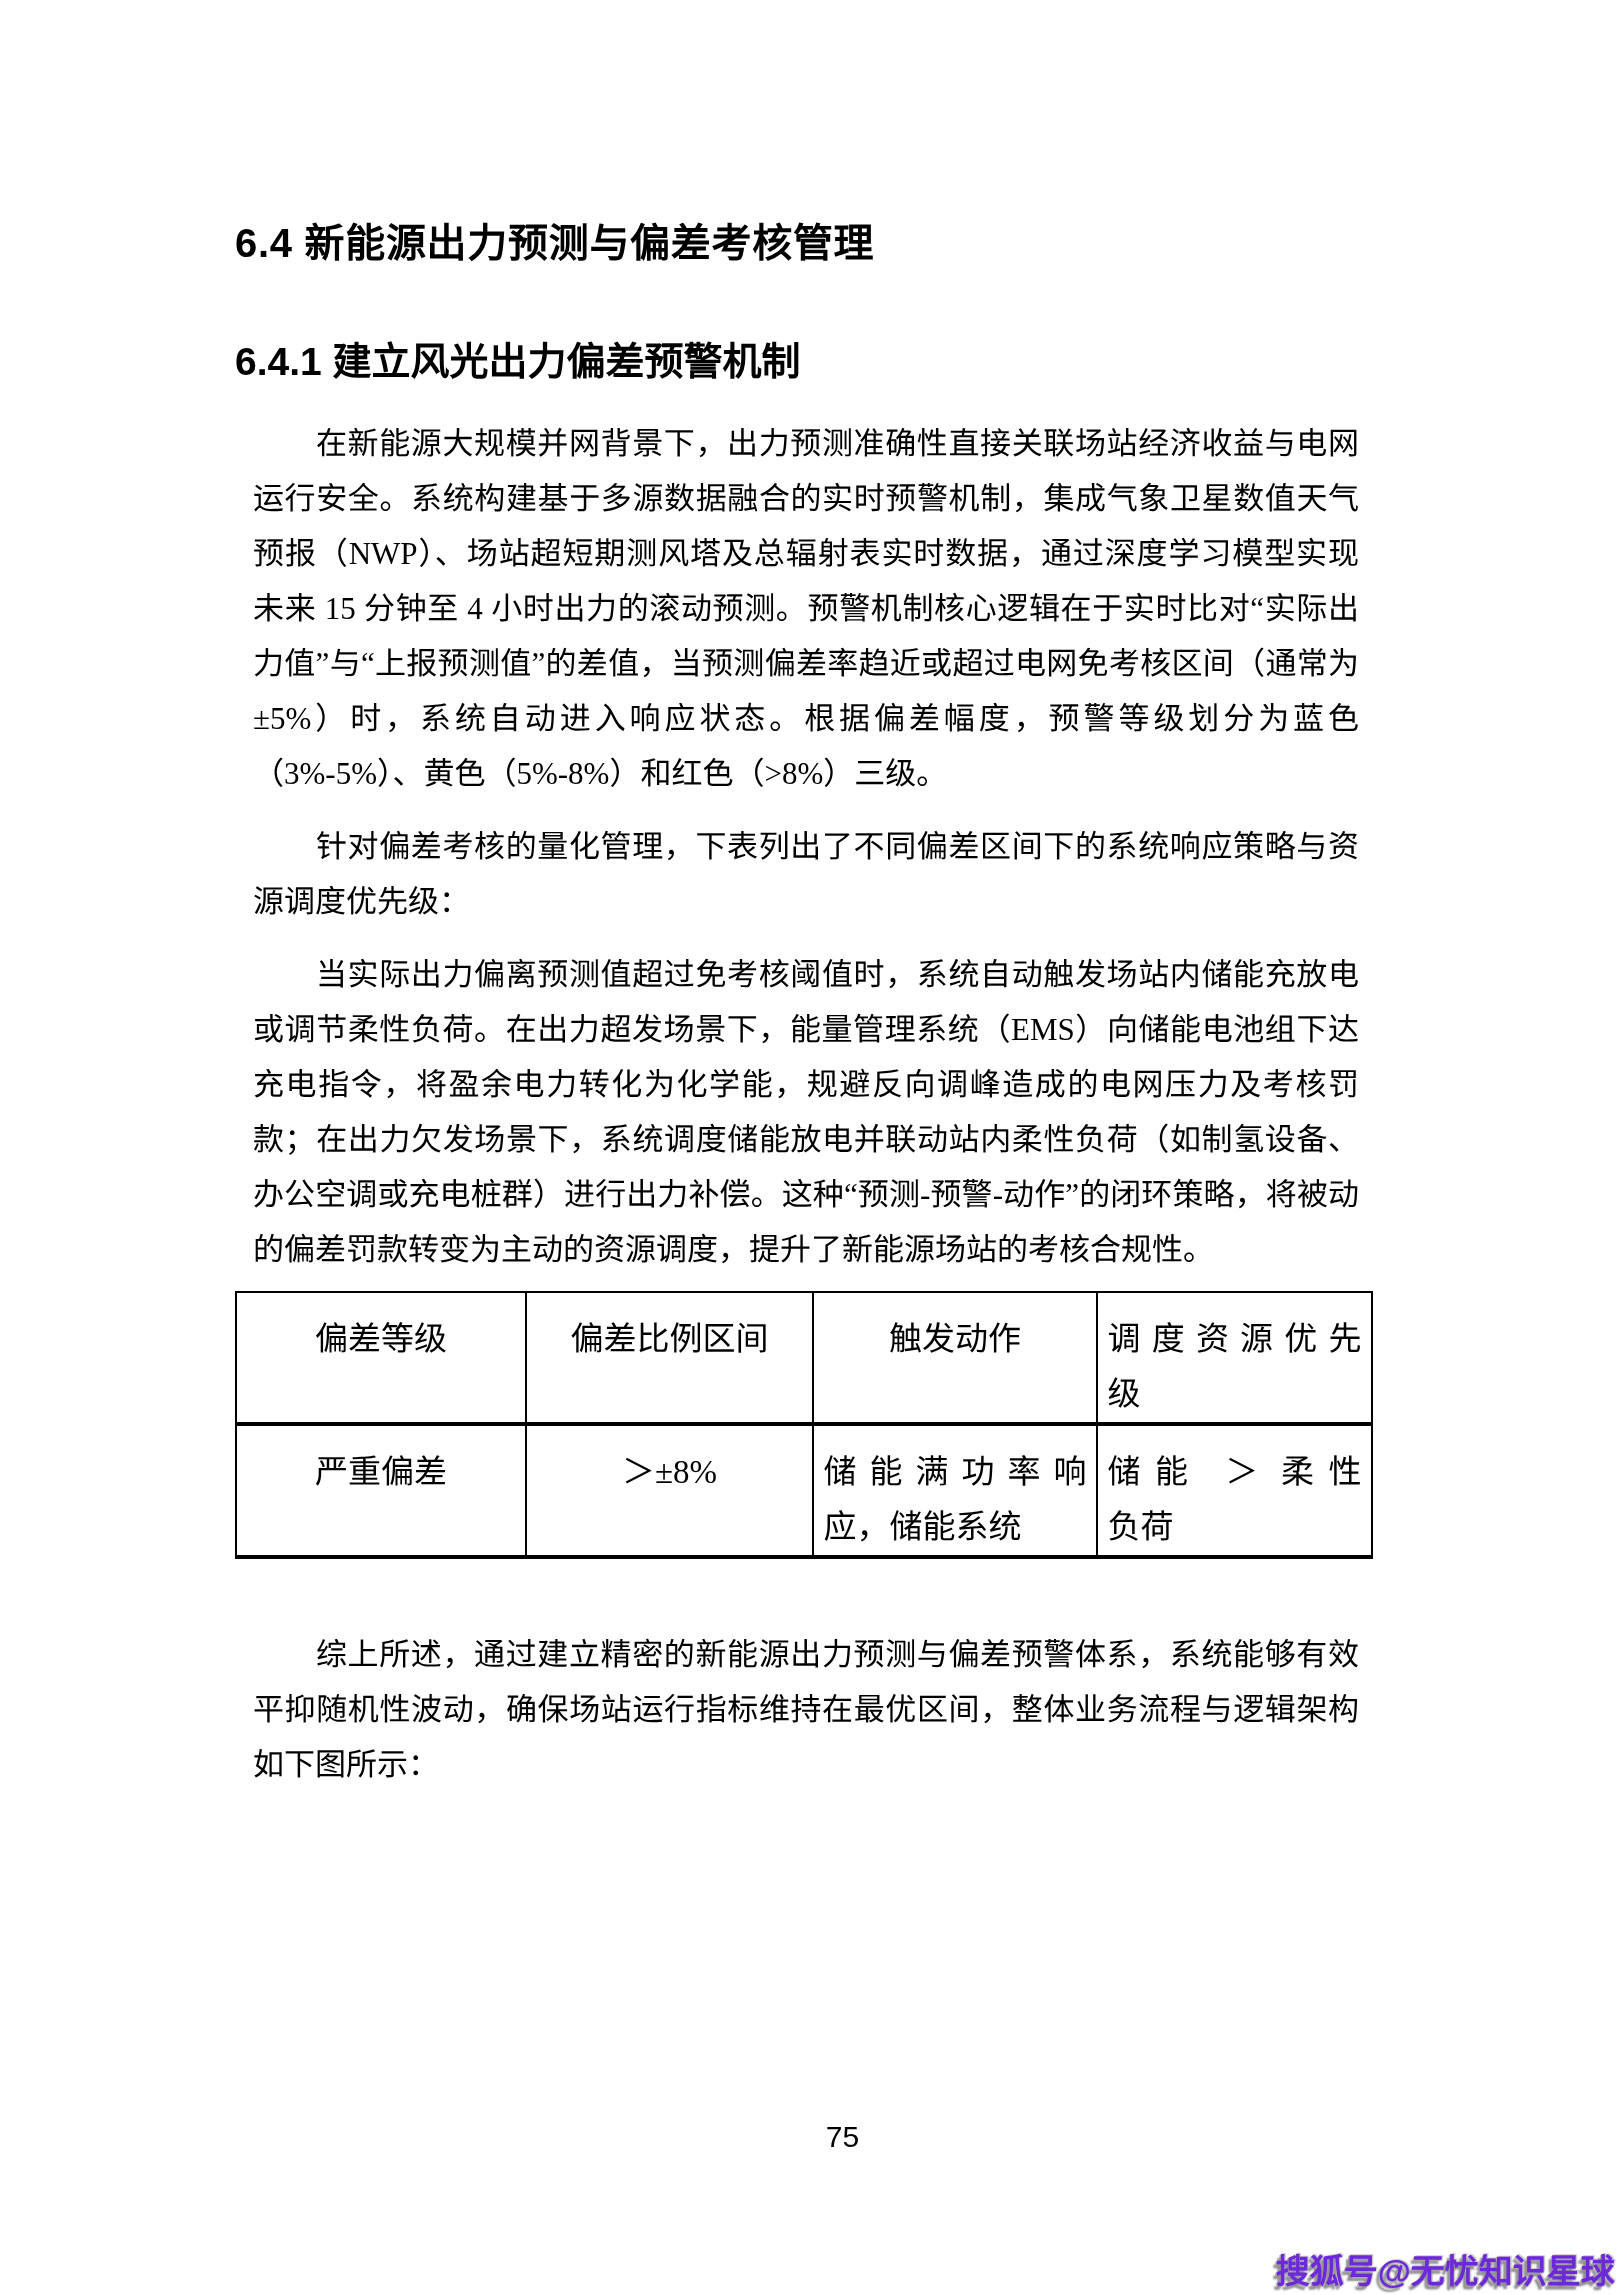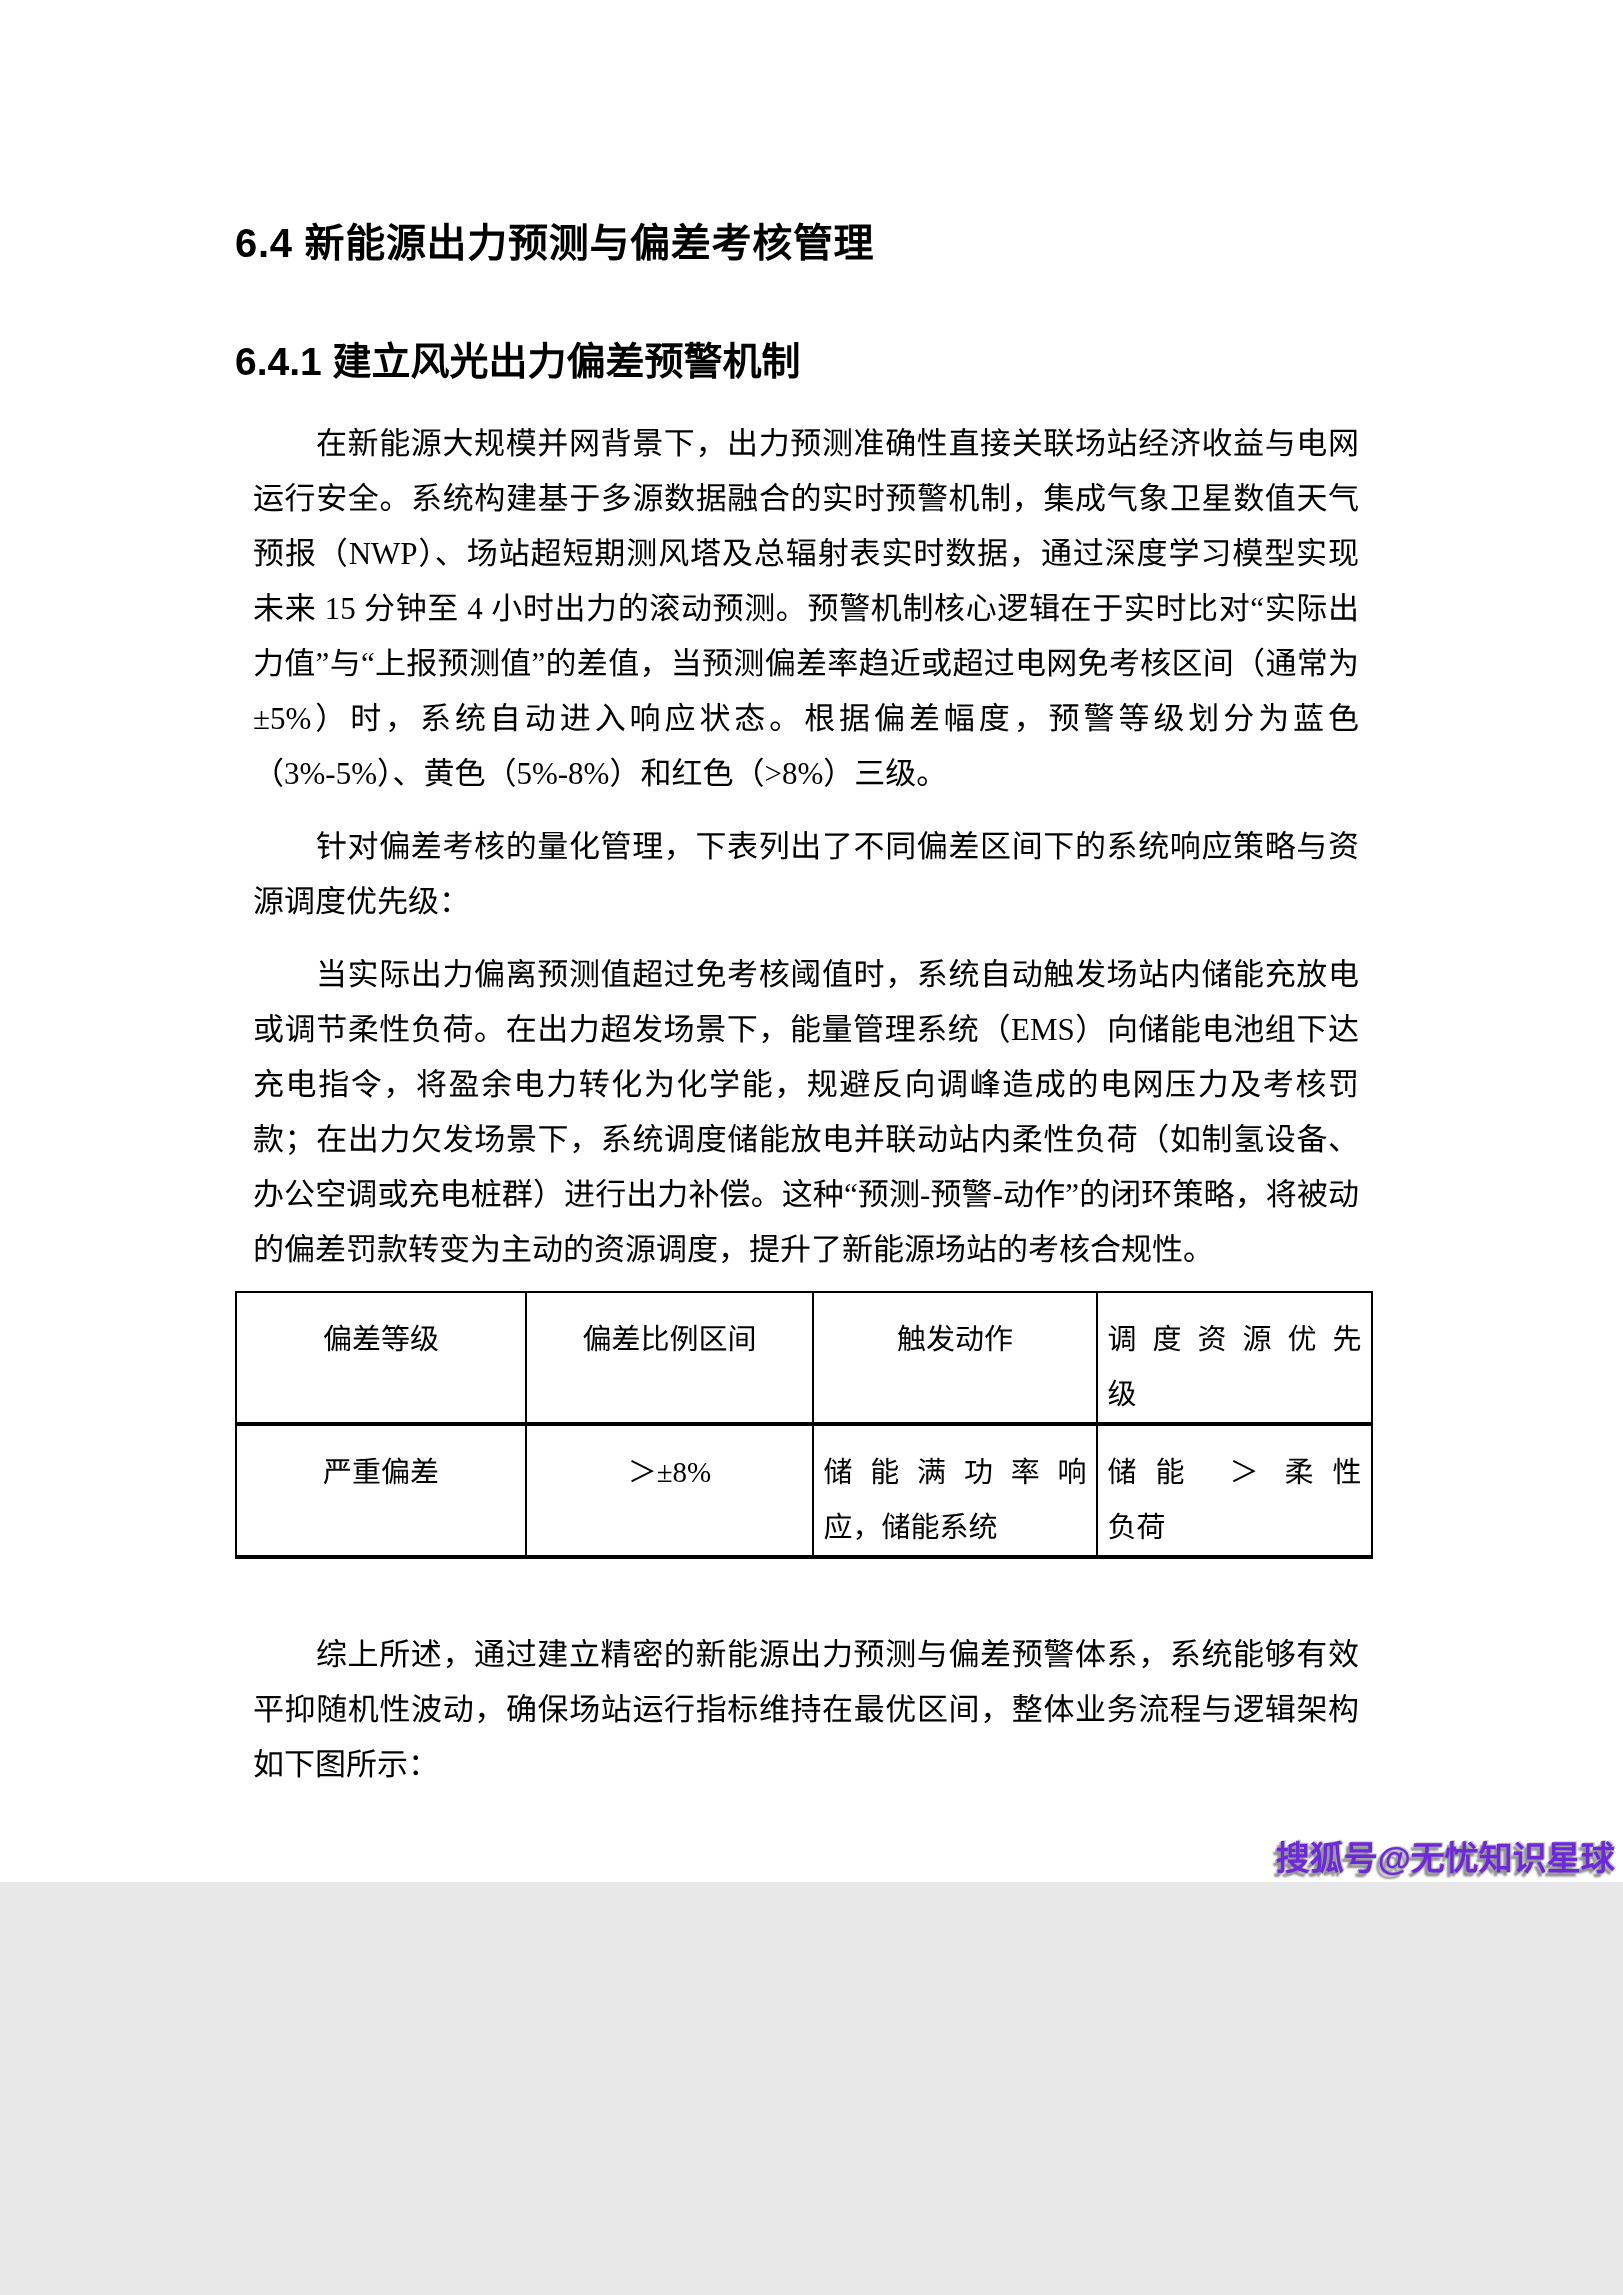--- a/index.html
+++ b/index.html
@@ -1,18 +1,18 @@
 <!DOCTYPE html>
 <html lang="zh-CN" style="font-size:11px"><head>
 <meta charset="utf-8">
 <style>
   html,body{margin:0;padding:0;background:#e8e8e8;}
   .page{
     position:relative;
-    width:1623px;height:1882px;
+    width:1623px;height:2295px;
     background:#ffffff;
     overflow:hidden;
     color:#000;
   }
   .content{
     position:absolute;
     left:235px;top:0;
     width:1142px;
   }
   .h1{
@@ -40,21 +40,21 @@
   }
   p.first{margin-top:37px;}
   p.last{margin-top:68px;}
 
   table.dev{
     border-collapse:collapse;
     table-layout:fixed;
     width:1135px;
     margin-top:-4.1px;
     font-family:"Liberation Serif","DejaVu Serif",serif;
-    font-size:29px;
+    font-size:33px;
     padding-left:8px;
   }
   table.dev td{
     border:2px solid #000;
     vertical-align:top;
     padding:19px 9.5px 0 9.5px;
     box-sizing:border-box;
     line-height:55px;
   }
   tr.hdr td{height:113px;border-bottom:4.1px solid #000;}

